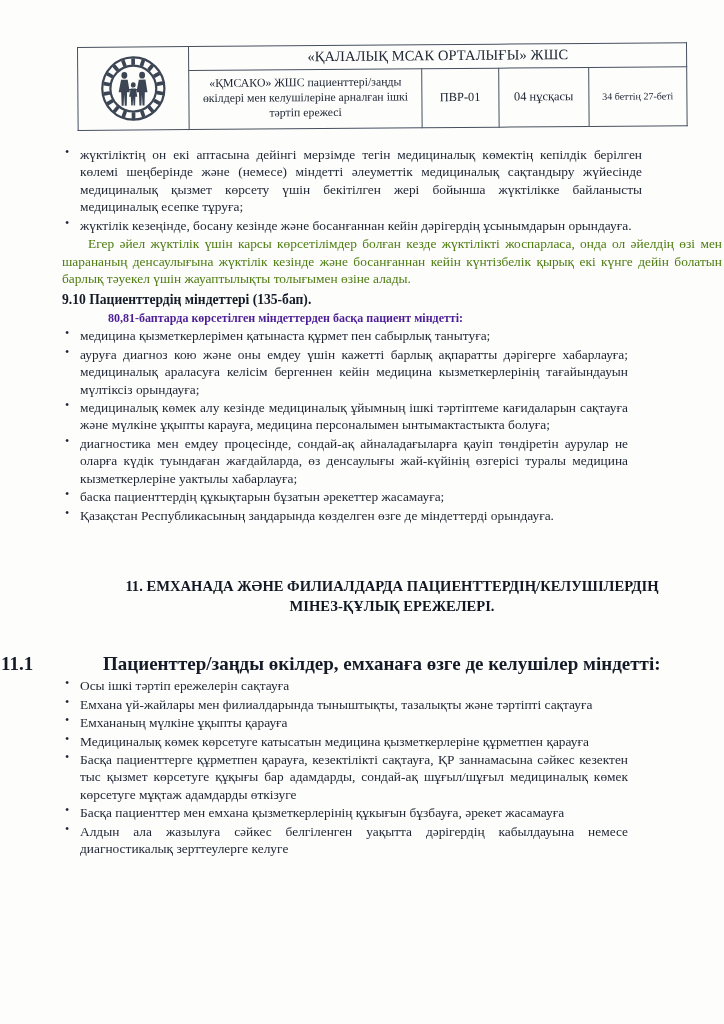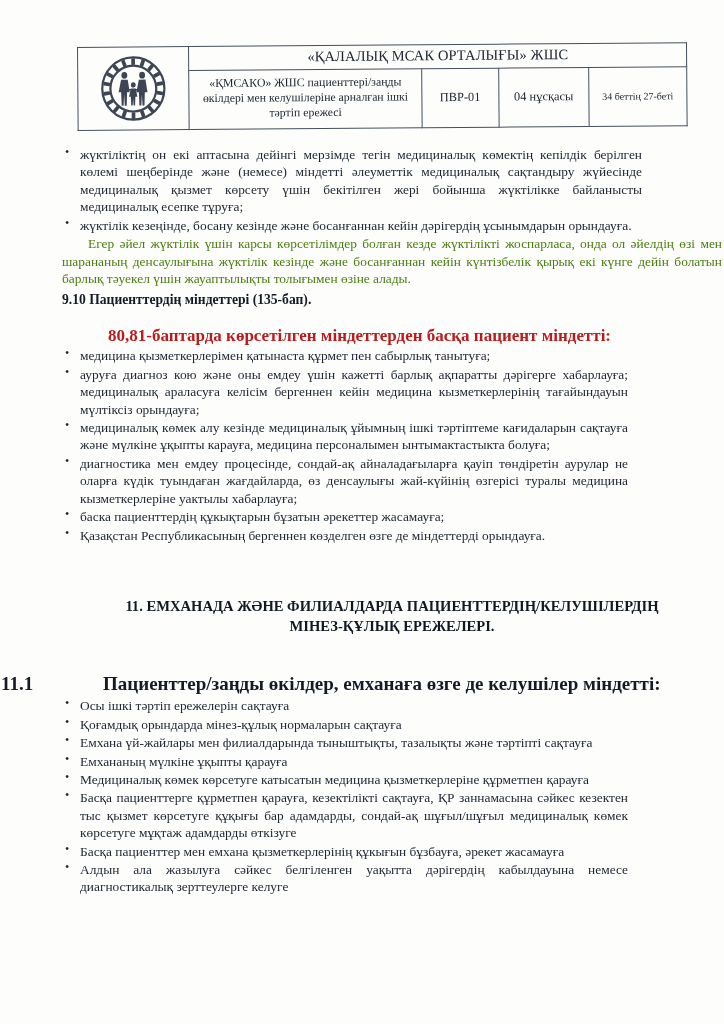--- a/index.html
+++ b/index.html
@@ -111,24 +111,24 @@
   .lvl2 { margin-left: 86px; width: 566px; }
 
   .sec-head {
     font-size: 13.6px;
     font-weight: bold;
     margin: 5px 0 0 0;
     color: #141b27;
   }
   .sec-head .num { display: inline-block; }
   .sub-head {
-    font-size: 17px;
-    font-weight: bold;
-    margin: 18px 0 1px 46px;
-    color: #b91c1c;
+    font-size: 12px;
+    font-weight: bold;
+    margin: 3px 0 1px 46px;
+    color: #4c1d95;
   }
 
   .big-title {
     font-size: 14.6px;
     font-weight: bold;
     text-align: center;
     line-height: 1.38;
     margin: 17px;
     padding: 0 46px;
     color: #111823;
@@ -229,40 +229,39 @@
     </p>
 
     <p class="sub-head">80,81-баптарда көрсетілген міндеттерден басқа пациент міндетті:</p>
 
     <ul class="bullets lvl2">
       <li>медицина қызметкерлерімен қатынаста құрмет пен сабырлық танытуға;</li>
       <li>ауруға диагноз кою және оны емдеу үшін кажетті барлық ақпаратты дәрігерге хабарлауға; медициналық араласуға келісім бергеннен кейін медицина кызметкерлерінің тағайындауын мүлтіксіз орындауға;</li>
       <li>медициналық көмек алу кезінде медициналық ұйымның ішкі тәртіптеме кағидаларын сақтауға және мүлкіне ұқыпты карауға, медицина персоналымен ынтымактастыкта болуға;</li>
       <li>диагностика мен емдеу процесінде, сондай-ақ айналадағыларға қауіп төндіретін аурулар не оларға күдік туындаған жағдайларда, өз денсаулығы жай-күйінің өзгерісі туралы медицина кызметкерлеріне уактылы хабарлауға;</li>
       <li>баска пациенттердің құкықтарын бұзатын әрекеттер жасамауға;</li>
-      <li>Қазақстан Республикасының бергеннен көзделген өзге де міндеттерді орындауға.</li>
+      <li>Қазақстан Республикасының заңдарында көзделген өзге де міндеттерді орындауға.</li>
     </ul>
 
     <div class="spacer-lg"></div>
 
     <p class="big-title">
       <span>11. ЕМХАНАДА ЖӘНЕ ФИЛИАЛДАРДА ПАЦИЕНТТЕРДІҢ/КЕЛУШІЛЕРДІҢ</span>
       <br>
       <span>МІНЕЗ-ҚҰЛЫҚ ЕРЕЖЕЛЕРІ.</span>
     </p>
 
     <div class="spacer-md"></div>
 
     <p class="item-head">
       <span class="hnum">11.1</span><span>Пациенттер/заңды өкілдер, емханаға өзге де келушілер міндетті:</span>
     </p>
 
     <ul class="bullets lvl2">
       <li>Осы ішкі тәртіп ережелерін сақтауға</li>
-      <li>Қоғамдық орындарда мінез-құлық нормаларын сақтауға</li>
       <li>Емхана үй-жайлары мен филиалдарында тыныштықты, тазалықты және тәртіпті сақтауға</li>
       <li>Емхананың мүлкіне ұқыпты қарауға</li>
       <li>Медициналық көмек көрсетуге катысатын медицина қызметкерлеріне құрметпен қарауға</li>
       <li>Басқа пациенттерге құрметпен қарауға, кезектілікті сақтауға, ҚР заннамасына сәйкес кезектен тыс қызмет көрсетуге құқығы бар адамдарды, сондай-ақ шұғыл/шұғыл медициналық көмек көрсетуге мұқтаж адамдарды өткізуге</li>
       <li>Басқа пациенттер мен емхана қызметкерлерінің құкығын бұзбауға, әрекет жасамауға</li>
       <li>Алдын ала жазылуға сәйкес белгіленген уақытта дәрігердің кабылдауына немесе диагностикалық зерттеулерге келуге</li>
     </ul>
 
   </div>
 </div>

